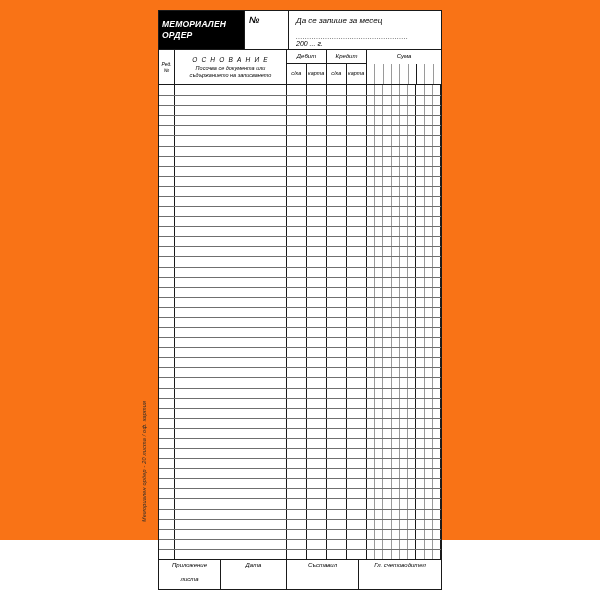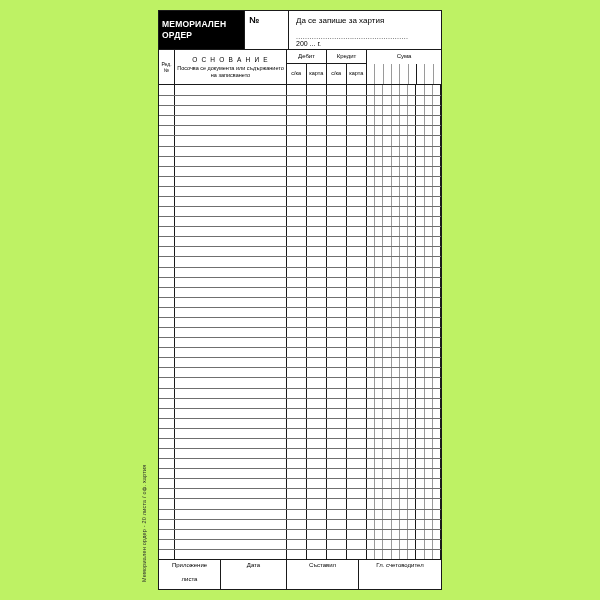--- a/index.html
+++ b/index.html
@@ -11,22 +11,23 @@
     overflow: hidden;
   }
   body {
     font-family: "Liberation Sans", sans-serif;
     color: #000000;
   }
 
   #page {
     position: relative;
     width: 600px;
-    height: 600px;
-    background: #bef264;
+    height: 540px;
+    background: #f97316;
+    font-style: italic;
   }
 
   
   #sheet {
     position: absolute;
     left: 158px;
     top: 10px;
     width: 284px;
     height: 580px;
     background: #ffffff;
@@ -256,21 +257,21 @@
 
     <div class="header-band">
       <div class="title-block">
         <div class="title-line">МЕМОРИАЛЕН</div>
         <div class="title-line">ОРДЕР</div>
       </div>
       <div class="number-block">
         <div class="number-label">№</div>
       </div>
       <div class="month-block">
-        <div class="month-text">Да се запише за хартия</div>
+        <div class="month-text">Да се запише за месец</div>
         <div class="dots-line">..................................................</div>
         <div class="year-text">200 ... г.</div>
       </div>
     </div>
 
     <div class="col-head">
       <div class="ch ch-num">Ред. №</div>
       <div class="ch ch-osn">
         <div class="t1">О С Н О В А Н И Е</div>
         <div class="t2">Посочва се документа или съдържанието на записването</div>

